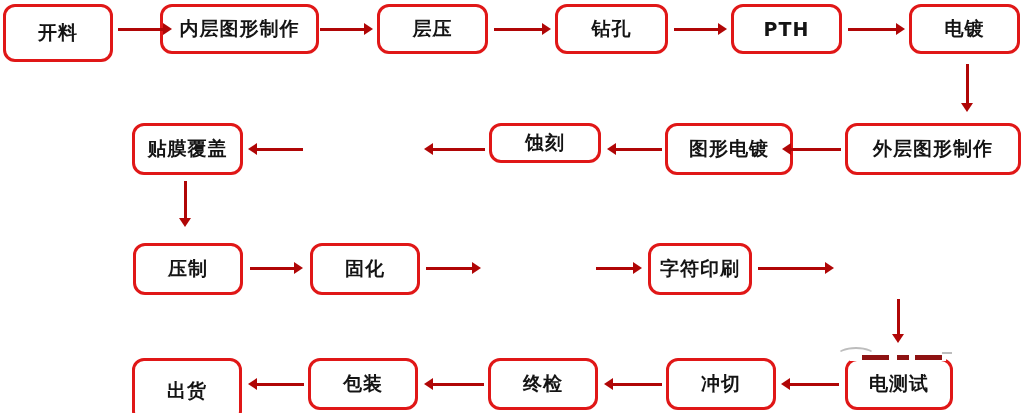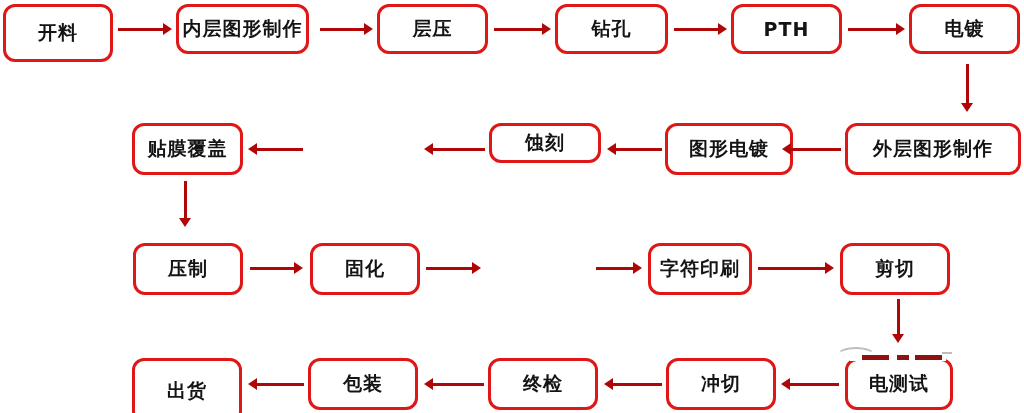--- a/index.html
+++ b/index.html
@@ -32,21 +32,21 @@
   .artifact-dash{position:absolute;height:5px;background:var(--artifact-dash,#8e1212);}
   .artifact-arc{position:absolute;border:2px solid transparent;border-top-color:var(--artifact-gray,#bdbdbd);border-radius:50%;}
   .artifact-tick{position:absolute;background:var(--artifact-gray,#bdbdbd);}
 </style>
 </head>
 <body>
 
 <div class="canvas">
 
   <div class="node" style="left:3px;top:4px;width:110px;height:58px">开料</div>
-  <div class="node" style="left:176px;top:4px;width:133px;height:50px">内层图形制作</div>
+  <div class="node" style="left:160px;top:4px;width:159px;height:50px">内层图形制作</div>
   <div class="node" style="left:377px;top:4px;width:111px;height:50px">层压</div>
   <div class="node" style="left:555px;top:4px;width:113px;height:50px">钻孔</div>
   <div class="node" style="left:731px;top:4px;width:111px;height:50px">PTH</div>
   <div class="node" style="left:909px;top:4px;width:111px;height:50px">电镀</div>
 
   <div class="arrow ar" style="left:118px;top:23px;width:54px">
       <i class="shaft"></i>
       <i class="head"></i>
     </div>
   <div class="arrow ar" style="left:320px;top:23px;width:53px">
@@ -94,21 +94,20 @@
     </div>
 
   <div class="arrow ad" style="left:179px;top:181px;height:46px">
       <i class="shaft"></i>
       <i class="head"></i>
     </div>
 
   <div class="node" style="left:133px;top:243px;width:110px;height:52px">压制</div>
   <div class="node" style="left:310px;top:243px;width:110px;height:52px">固化</div>
   <div class="node" style="left:648px;top:243px;width:104px;height:52px">字符印刷</div>
-  <div class="node" style="left:840px;top:243px;width:110px;height:52px">剪切</div>
 
   <div class="arrow ar" style="left:250px;top:262px;width:53px">
       <i class="shaft"></i>
       <i class="head"></i>
     </div>
   <div class="arrow ar" style="left:426px;top:262px;width:55px">
       <i class="shaft"></i>
       <i class="head"></i>
     </div>
   <div class="arrow ar" style="left:596px;top:262px;width:46px">

